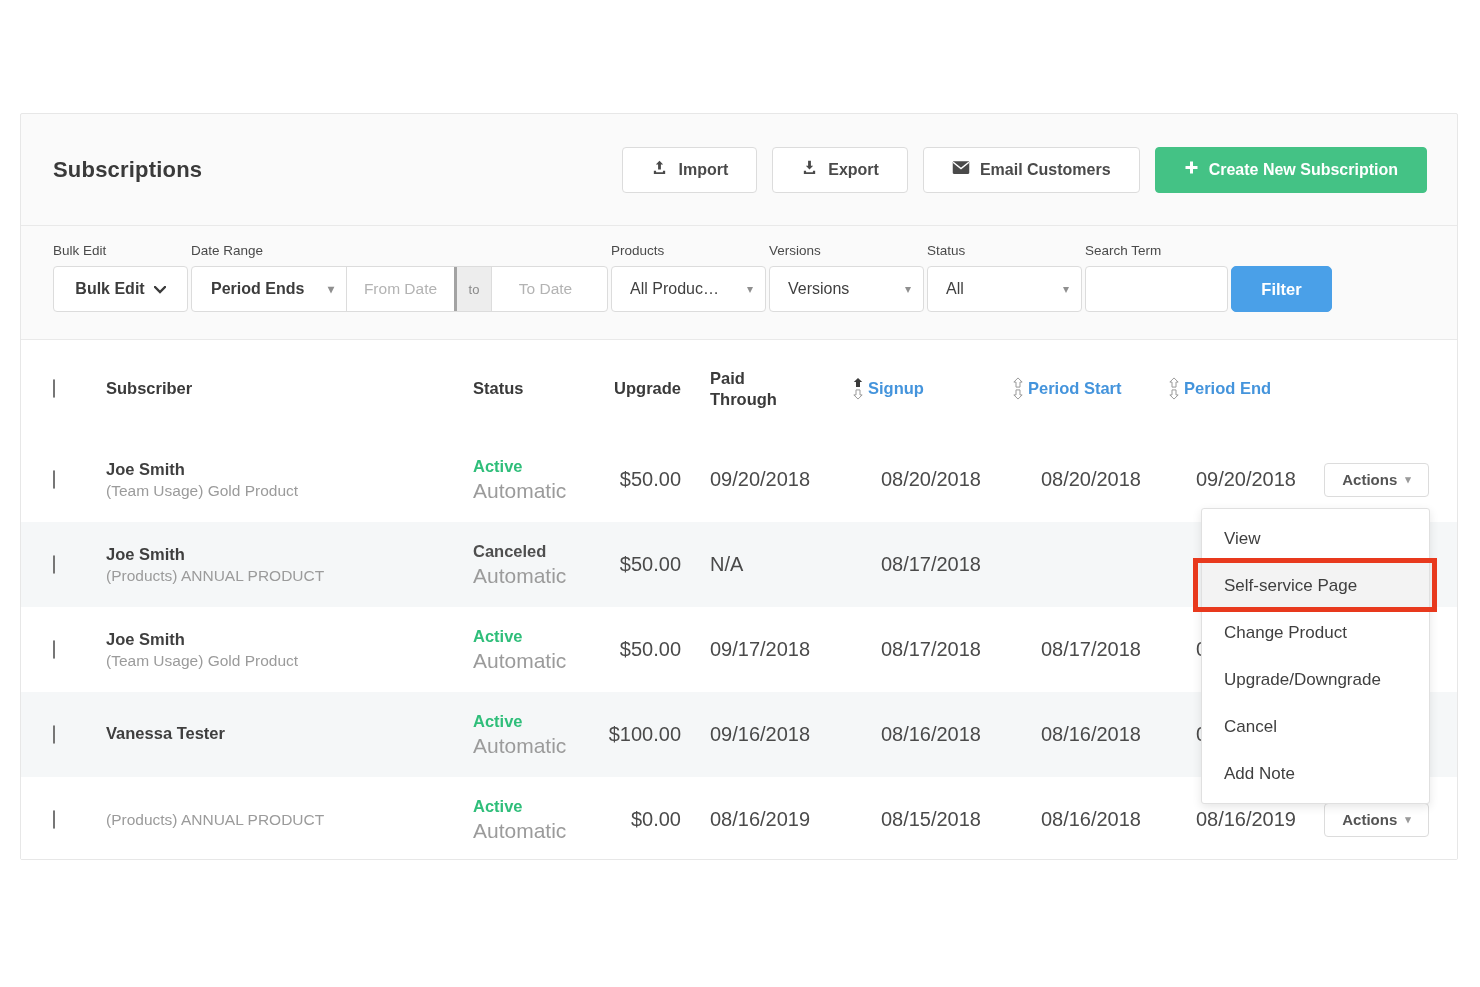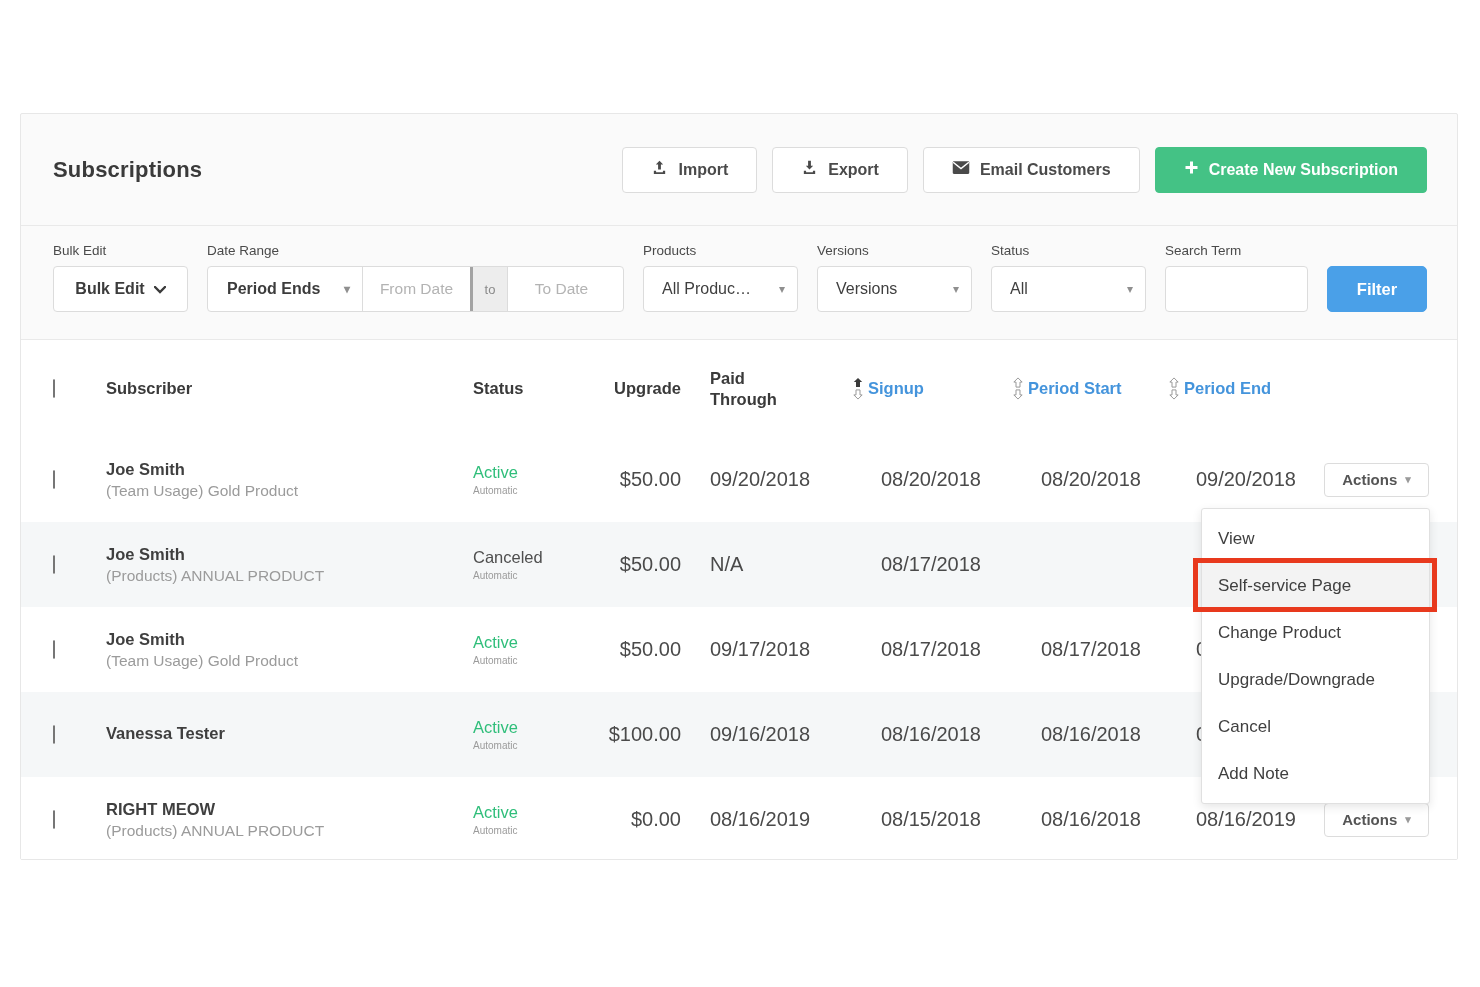--- a/index.html
+++ b/index.html
@@ -16,21 +16,21 @@
   .page-title { font-size:22px; font-weight:700; color:#3a3a3a; letter-spacing:.2px; }
   .header-buttons { margin-left:auto; display:flex; gap:15px; align-items:center; }
   .btn { display:flex; align-items:center; gap:10px; height:46px; padding:0 28px;
     background:#ffffff; border:1px solid #dcdcdc; border-radius:4px;
     font-size:16px; font-weight:700; color:#4a4a4a; cursor:pointer; }
   .btn svg { flex:0 0 auto; }
   .btn-create { background:var(--accent-green); border-color:var(--accent-green); color:#ffffff; }
 
   
   .filter-bar { padding:17px 30px 27px 32px; border-bottom:1px solid #e9e9e9;
-    display:flex; gap:19px; align-items:flex-end; }
+    display:flex; gap:3px; align-items:flex-end; }
   .fgroup { display:flex; flex-direction:column; }
   .flabel { font-size:13.5px; color:#4a4a4a; margin-bottom:8px; }
   .control { height:46px; background:#fff; border:1px solid #dcdcdc; border-radius:4px;
     display:flex; align-items:center; font-size:16px; color:#3f3f3f; cursor:pointer; }
   .select-bulk { width:135px; justify-content:center; gap:9px; font-weight:700; color:#3c3c3c; }
   .daterange { width:417px; padding:0; overflow:hidden; }
   .dr-select { width:155px; height:100%; display:flex; align-items:center;
     padding:0 12px 0 19px; border-right:1px solid #dcdcdc; font-weight:700; color:#3c3c3c; }
   .dr-select .caret { margin-left:auto; }
   .dr-input { width:107px; height:100%; border:0; outline:none; text-align:center;
@@ -59,42 +59,42 @@
   .th-paid span { display:inline-block; max-width:66px; }
   .sort-icon { display:flex; flex-direction:column; gap:1px; }
   .row { height:85px; }
   .row:nth-child(odd) { background:#f5f7f8; }
   .row:nth-child(even) { background:#ffffff; }
 
   .cb { width:17px; height:17px; border:1.5px solid #767676; border-radius:3.5px;
     background:#fff; cursor:pointer; }
   .sub-name { font-size:16.5px; font-weight:700; color:#3f3f3f; margin-bottom:3px; }
   .sub-product { font-size:15.5px; color:#9b9b9b; }
-  .status-line { font-size:16.5px; font-weight:400; margin-bottom:3px; }
+  .status-line { font-size:16.5px; font-weight:700; margin-bottom:3px; }
   .status-active .status-line { color:var(--status-green); }
   .status-canceled .status-line { color:#4f4f4f; }
-  .status-sub { font-size:10px; color:#9b9b9b; }
+  .status-sub { font-size:21px; color:#9b9b9b; }
   .cell { font-size:20px; color:#4a4a4a; }
   .c-revenue { text-align:right; }
   .c-paid { padding-left:29px; }
   .c-signup { text-align:right; padding-right:32px; }
   .c-pstart { text-align:right; padding-right:28px; }
   .c-pend { text-align:right; padding-right:28px; }
   .c-actions { display:flex; justify-content:flex-end; }
   .btn-actions { width:107px; height:34px; background:#fff; border:1px solid #dcdcdc;
     border-radius:4px; display:flex; align-items:center; justify-content:center; gap:8px;
     font-size:15px; font-weight:700; color:#555; cursor:pointer; }
   .btn-actions .caret { font-size:11px; color:#9a9a9a; }
 
   
   .menu { position:absolute; left:1201px; top:508px; width:229px; z-index:20;
     background:#ffffff; border:1px solid #e0e0e0; border-radius:3px; padding:6px 0;
     box-shadow:0 3px 10px rgba(0,0,0,.10); }
   .menu-item { position:relative; height:47px; display:flex; align-items:center;
-    padding-left:16px; font-size:17px; color:#3f3f3f; cursor:pointer; }
+    padding-left:22px; font-size:17px; color:#3f3f3f; cursor:pointer; }
   .menu-item.highlight { background:#f3f3f3; }
   .red-frame { position:absolute; left:-9px; right:-8px; top:-4px; bottom:-3px;
     border:5px solid var(--annotation-red); pointer-events:none; }
 </style>
 </head>
 <body>
 
 <div class="card">
 
   <div class="card-header">
@@ -330,21 +330,20 @@
         <button class="btn-actions">
           <span>Actions</span>
           <span class="caret">▾</span>
         </button>
       </div>
     </div>
 
     <div class="trow row">
       <div><span class="cb"></span></div>
       <div>
-        <div class="sub-name">RIGHT MEOW</div>
         <div class="sub-product">(Products) ANNUAL PRODUCT</div>
       </div>
       <div class="status-active">
         <div class="status-line">Active</div>
         <div class="status-sub">Automatic</div>
       </div>
       <div class="cell c-revenue">$0.00</div>
       <div class="cell c-paid">08/16/2019</div>
       <div class="cell c-signup">08/15/2018</div>
       <div class="cell c-pstart">08/16/2018</div>

